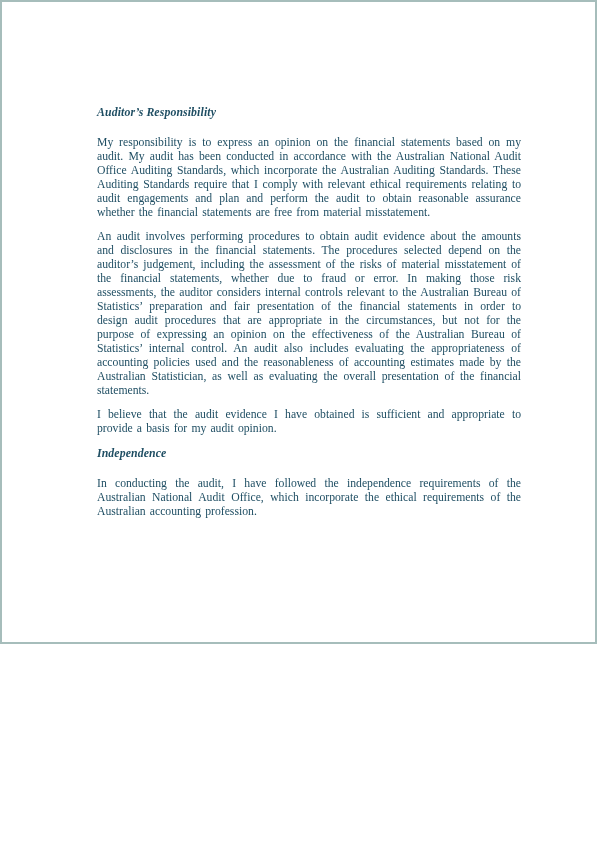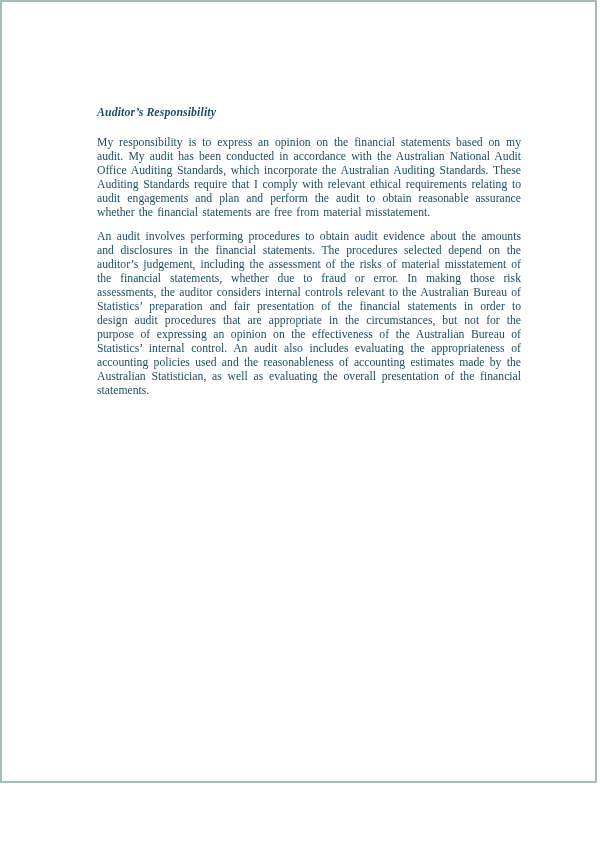--- a/index.html
+++ b/index.html
@@ -18,21 +18,21 @@
     height:851px;
     background:#ffffff;
     overflow:hidden;
     font-family:"Liberation Serif","DejaVu Serif",serif;
   }
   .page{
     position:absolute;
     left:0;
     top:0;
     width:597px;
-    height:783px;
+    height:644px;
     box-sizing:border-box;
     background:var(--page-bg);
     border:2px solid var(--border-color);
   }
   .content{
     position:absolute;
     left:95px;
     top:103px;
     width:432px;
     color:var(--text-color);
@@ -62,18 +62,21 @@
 <div class="canvas">
   <div class="page">
     <div class="content">
 
       <h2 class="section-heading">Auditor’s Responsibility</h2>
 
       <p class="body-paragraph">My responsibility is to express an opinion on the financial statements based on my audit. My audit has been conducted in accordance with the Australian National Audit Office Auditing Standards, which incorporate the Australian Auditing Standards. These Auditing Standards require that I comply with relevant ethical requirements relating to audit engagements and plan and perform the audit to obtain reasonable assurance whether the financial statements are free from material misstatement.</p>
 
       <p class="body-paragraph">An audit involves performing procedures to obtain audit evidence about the amounts and disclosures in the financial statements. The procedures selected depend on the auditor’s judgement, including the assessment of the risks of material misstatement of the financial statements, whether due to fraud or error. In making those risk assessments, the auditor considers internal controls relevant to the Australian Bureau of Statistics’ preparation and fair presentation of the financial statements in order to design audit procedures that are appropriate in the circumstances, but not for the purpose of expressing an opinion on the effectiveness of the Australian Bureau of Statistics’ internal control. An audit also includes evaluating the appropriateness of accounting policies used and the reasonableness of accounting estimates made by the Australian Statistician, as well as evaluating the overall presentation of the financial statements.</p>
 
+      <p class="body-paragraph">I believe that the audit evidence I have obtained is sufficient and appropriate to provide a basis for my audit opinion.</p>
 
+      <h2 class="section-heading spaced-top">Independence</h2>
 
+      <p class="body-paragraph">In conducting the audit, I have followed the independence requirements of the Australian National Audit Office, which incorporate the ethical requirements of the Australian accounting profession.</p>
 
     </div>
   </div>
 </div>
 
 </body></html>

